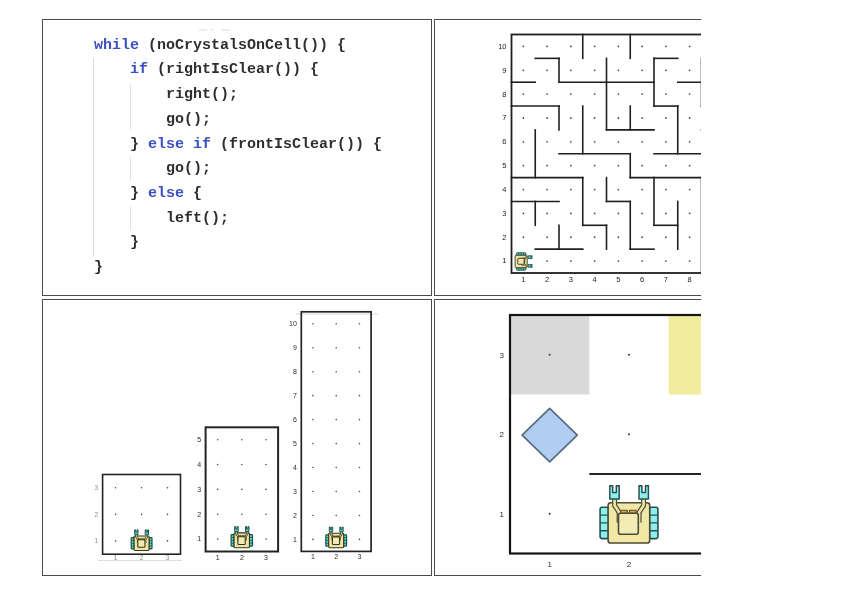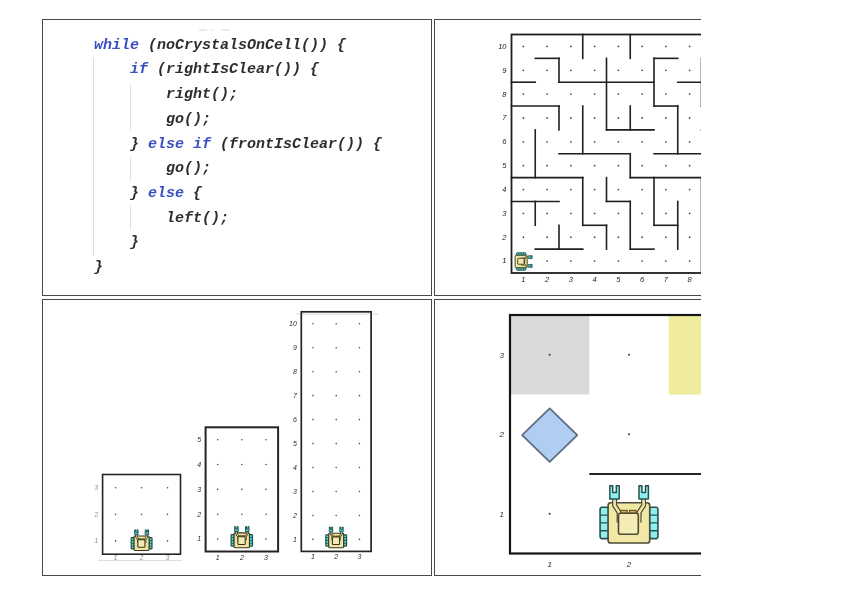--- a/index.html
+++ b/index.html
@@ -1,17 +1,17 @@
 <!DOCTYPE html>
 <html><head>
 <meta charset="utf-8">
 <style>
   html,body{margin:0;padding:0;background:#ffffff;}
   #page{position:relative;width:701px;height:595px;background:#fff;overflow:hidden;
-        font-family:"Liberation Sans", sans-serif;font-style:italic;}
+        font-family:"Liberation Sans", sans-serif;}
   .panel{position:absolute;background:#fff;border:1px solid #4a4a4a;box-sizing:border-box;}
   svg{position:absolute;left:0;top:0;display:block;}
   pre.code{position:absolute;margin:0;font-family:"Liberation Mono", monospace;
            font-size:15px;line-height:24.7px;font-weight:700;color:#2e2e2e;}
   .kw{color:#3b50c2;}
 </style>
 </head>
 <body>
 <div id="page">
 

